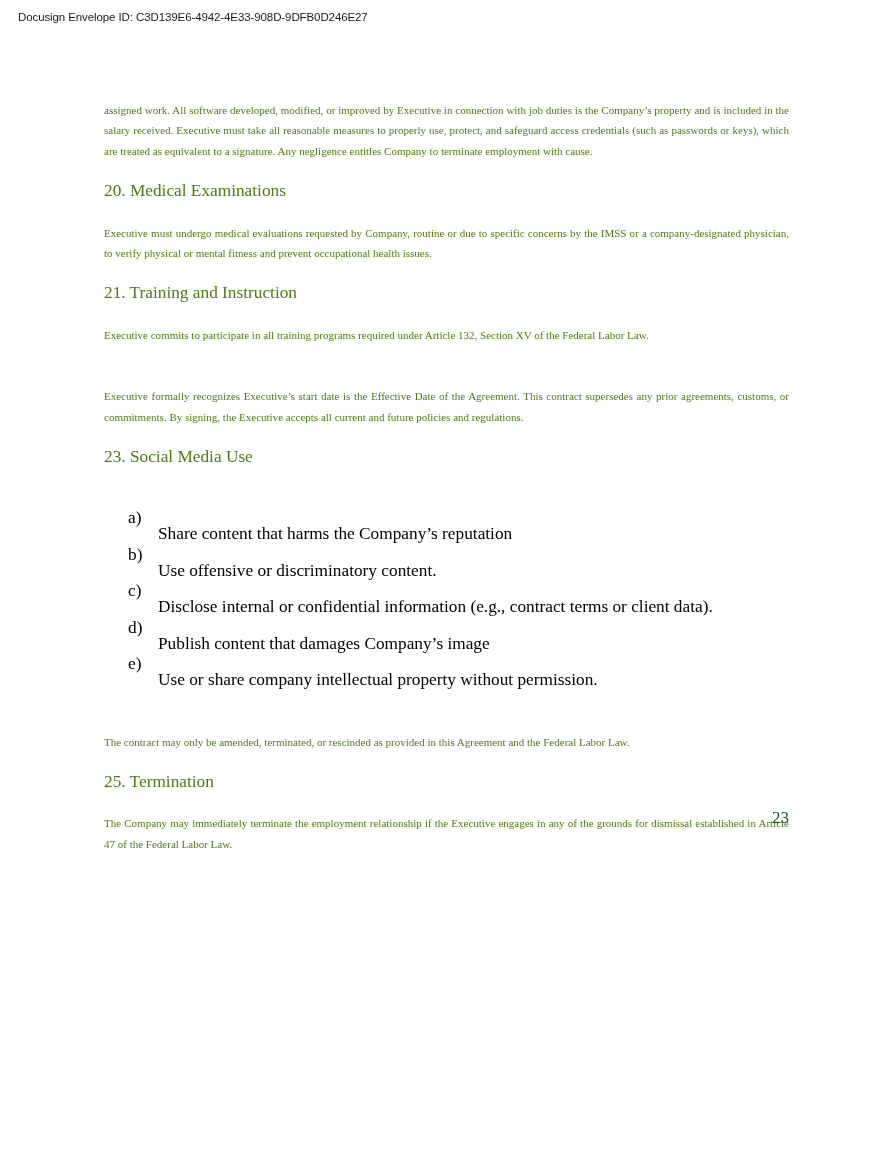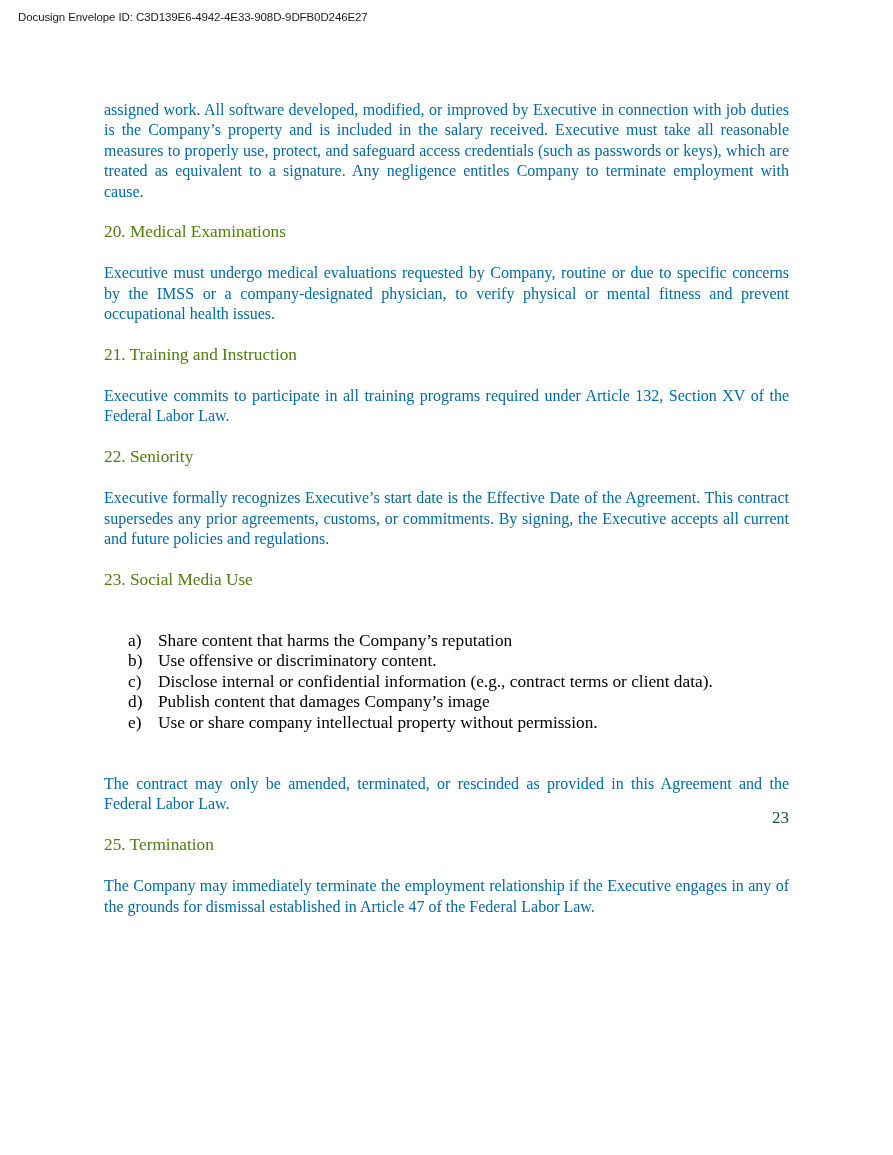--- a/index.html
+++ b/index.html
@@ -33,25 +33,25 @@
     white-space: nowrap;
   }
   .content {
     position: absolute;
     left: 104px;
     top: 100px;
     width: 685px;
   }
   p.body-text {
     margin: 0 0 0 0;
-    font-size: 16px;
+    font-size: 11px;
     line-height: 20.4px;
     text-align: justify;
     text-justify: inter-word;
-    color: #0369a1;
+    color: #4d7c0f;
   }
   p.heading {
     margin: 0;
     font-size: 17.3px;
     line-height: 20.4px;
     text-align: left;
     color: #4d7c0f;
   }
   .gap-20 { height: 20px; }
   .gap-21 { height: 21px; }
@@ -65,20 +65,21 @@
     line-height: 20.4px;
     display: flex;
     margin-left: 24px;
   }
   .list .marker {
     width: 30px;
     flex: 0 0 30px;
   }
   .list .item-text {
     flex: 1 1 auto;
+    margin-top: 16px;
   }
   .page-number {
     position: absolute;
     right: 104px;
     bottom: 32px;
     font-size: 17px;
     color: #14532d;
   }
 </style>
 </head>
@@ -96,21 +97,20 @@
     <p class="heading">20. Medical Examinations</p>
     <div class="gap-21"></div>
     <p class="body-text">Executive must undergo medical evaluations requested by Company, routine or due to specific concerns by the IMSS or a company-designated physician, to verify physical or mental fitness and prevent occupational health issues.</p>
 
     <div class="gap-20"></div>
     <p class="heading">21. Training and Instruction</p>
     <div class="gap-21"></div>
     <p class="body-text">Executive commits to participate in all training programs required under Article 132, Section XV of the Federal Labor Law.</p>
 
     <div class="gap-20"></div>
-    <p class="heading">22. Seniority</p>
     <div class="gap-21"></div>
     <p class="body-text">Executive formally recognizes Executive’s start date is the Effective Date of the Agreement. This contract supersedes any prior agreements, customs, or commitments. By signing, the Executive accepts all current and future policies and regulations.</p>
 
     <div class="gap-20"></div>
     <p class="heading">23. Social Media Use</p>
     <div class="gap-21"></div>
 
     <div class="gap-20"></div>
     <ul class="list">
       <li>

